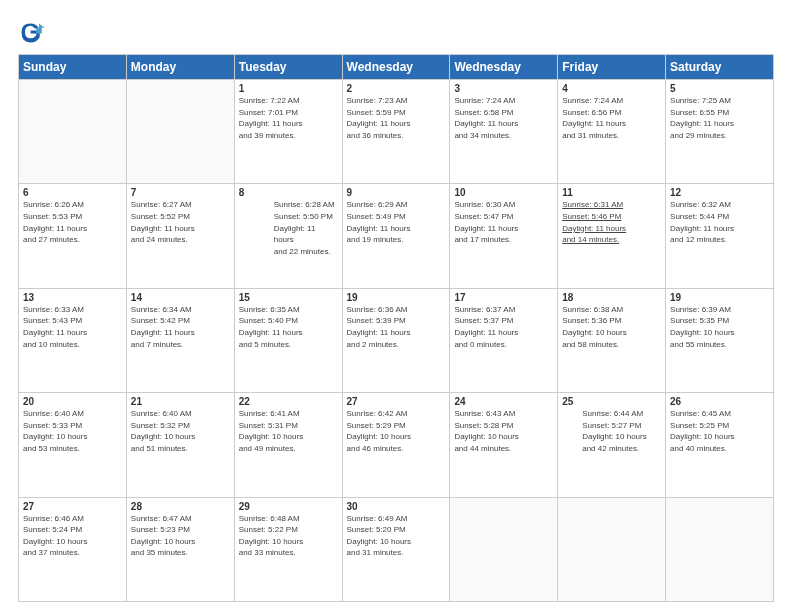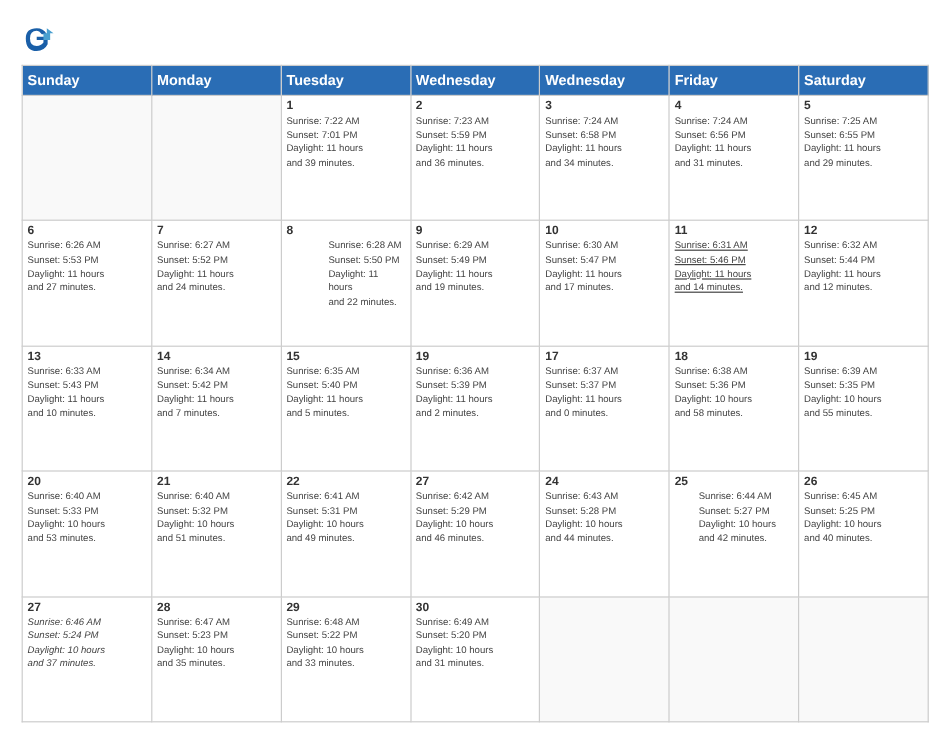--- a/index.html
+++ b/index.html
@@ -307,21 +307,21 @@
             <span class="day-num">26</span>
             <div class="day-info" style="white-space: pre-line;">Sunrise: 6:45 AM
 Sunset: 5:25 PM
 Daylight: 10 hours
 and 40 minutes.</div>
           </td>
         </tr>
         <tr>
           <td>
             <span class="day-num">27</span>
-            <div class="day-info" style="white-space: pre-line; font-style: italic;">Sunrise: 6:46 AM
+            <div class="day-info" style="white-space: pre-line;">Sunrise: 6:46 AM
 Sunset: 5:24 PM
 Daylight: 10 hours
 and 37 minutes.</div>
           </td>
           <td>
             <span class="day-num">28</span>
             <div class="day-info" style="white-space: pre-line;">Sunrise: 6:47 AM
 Sunset: 5:23 PM
 Daylight: 10 hours
 and 35 minutes.</div>

